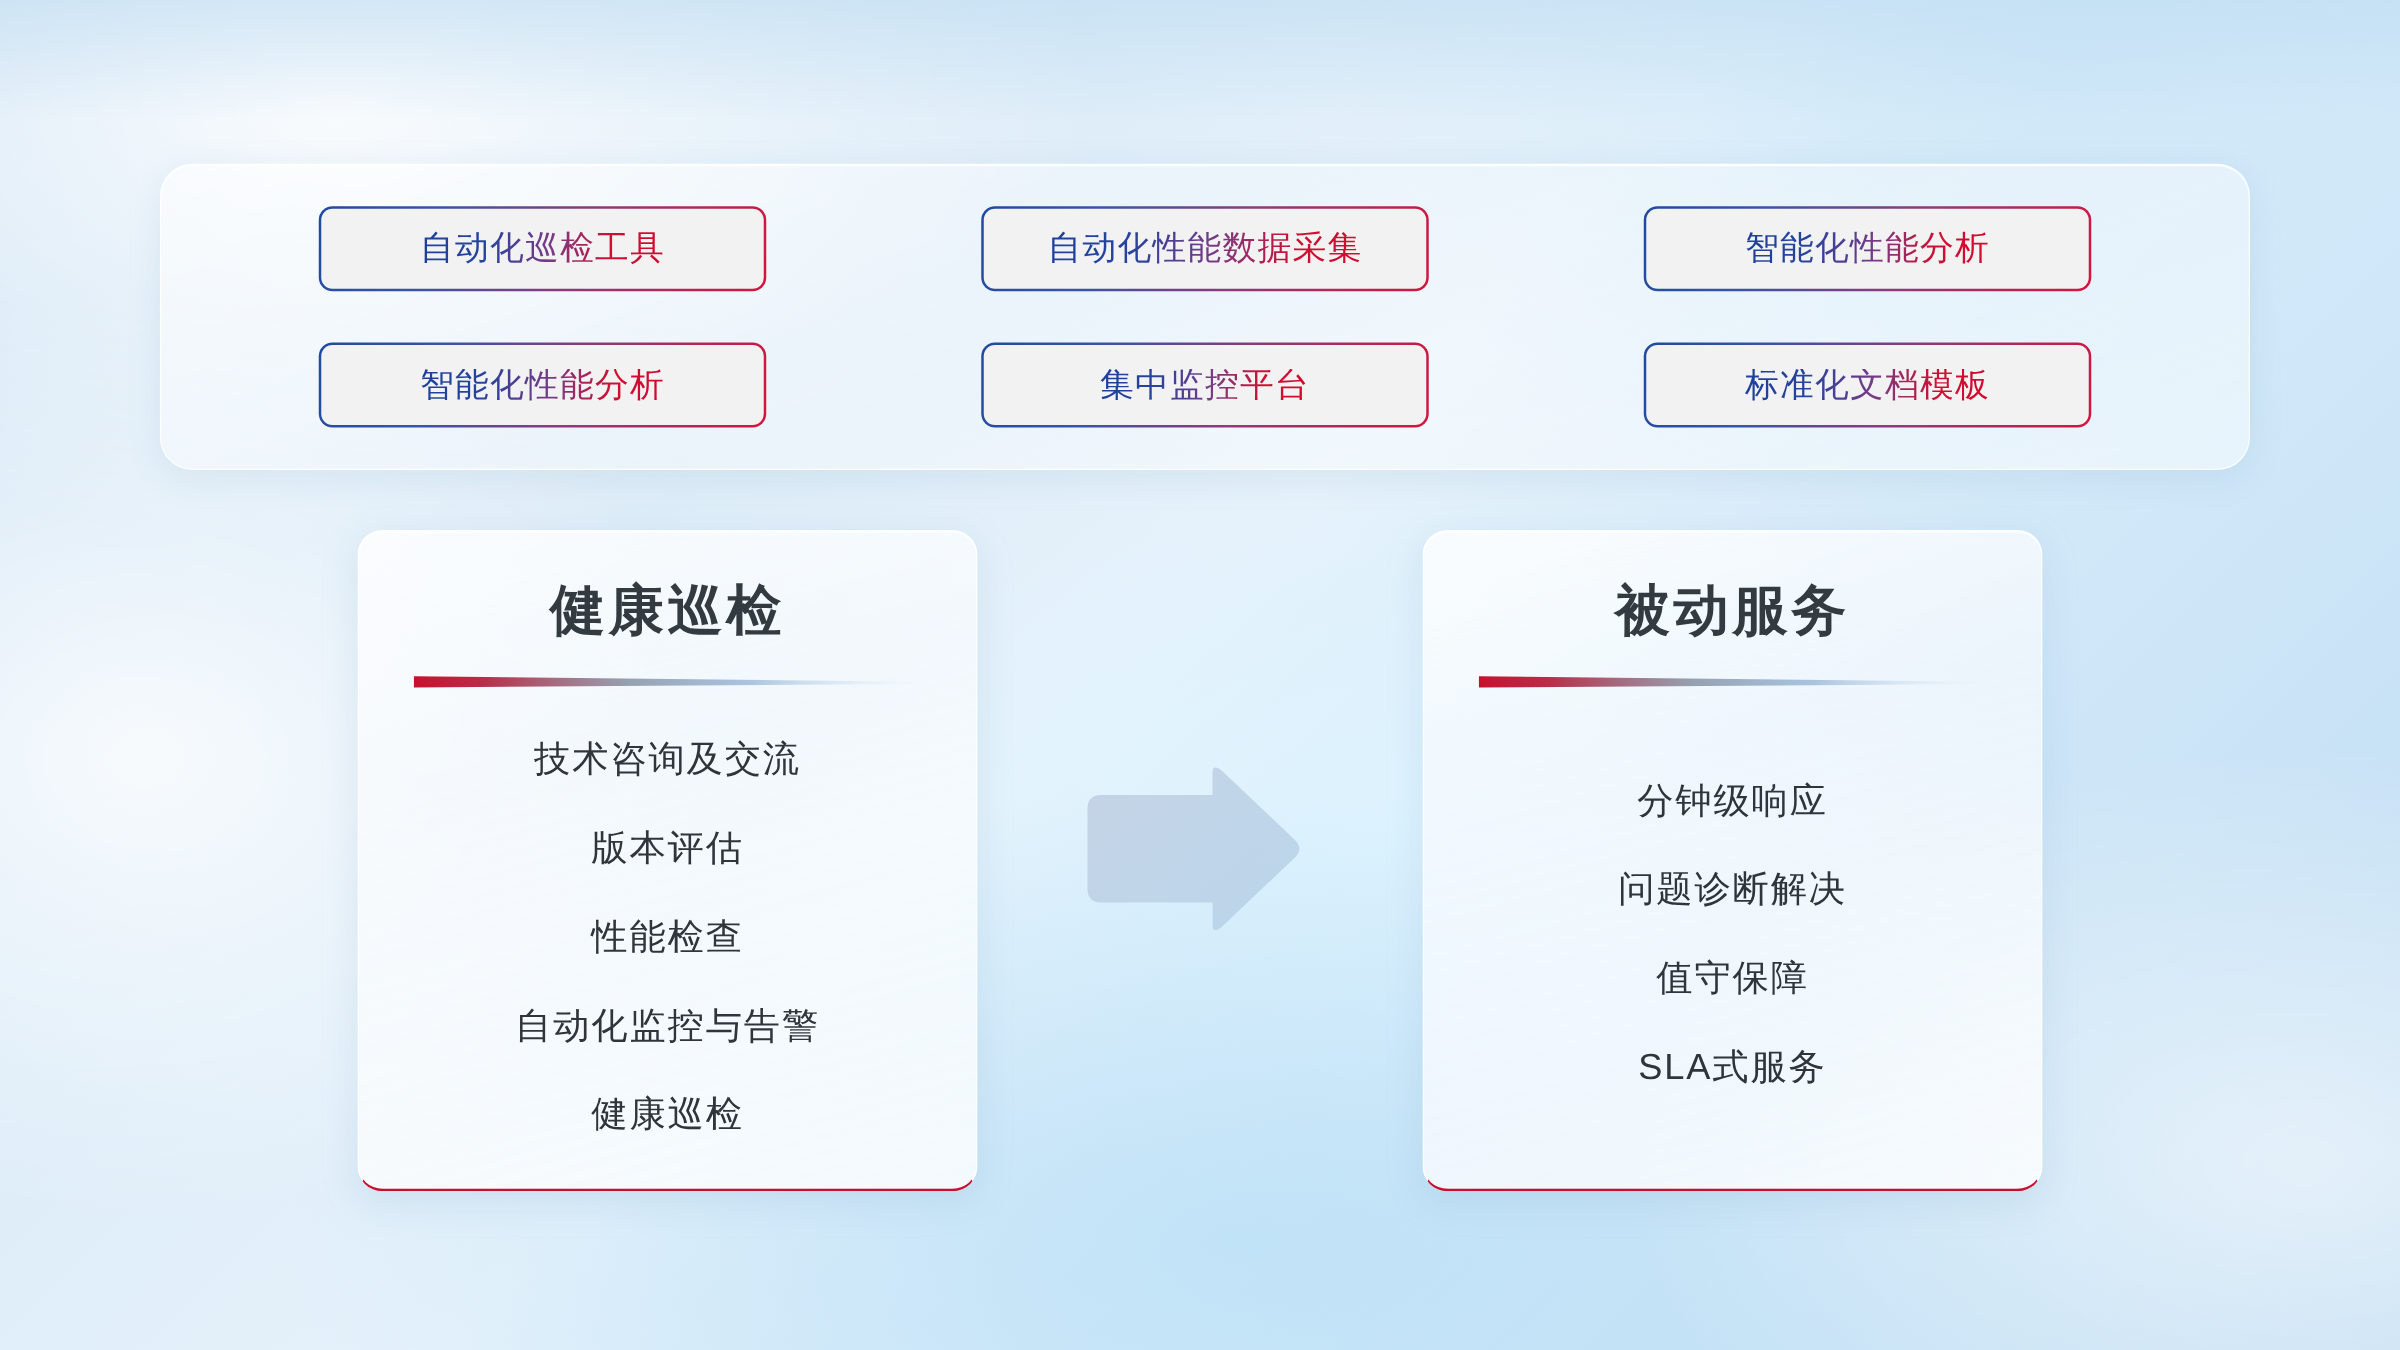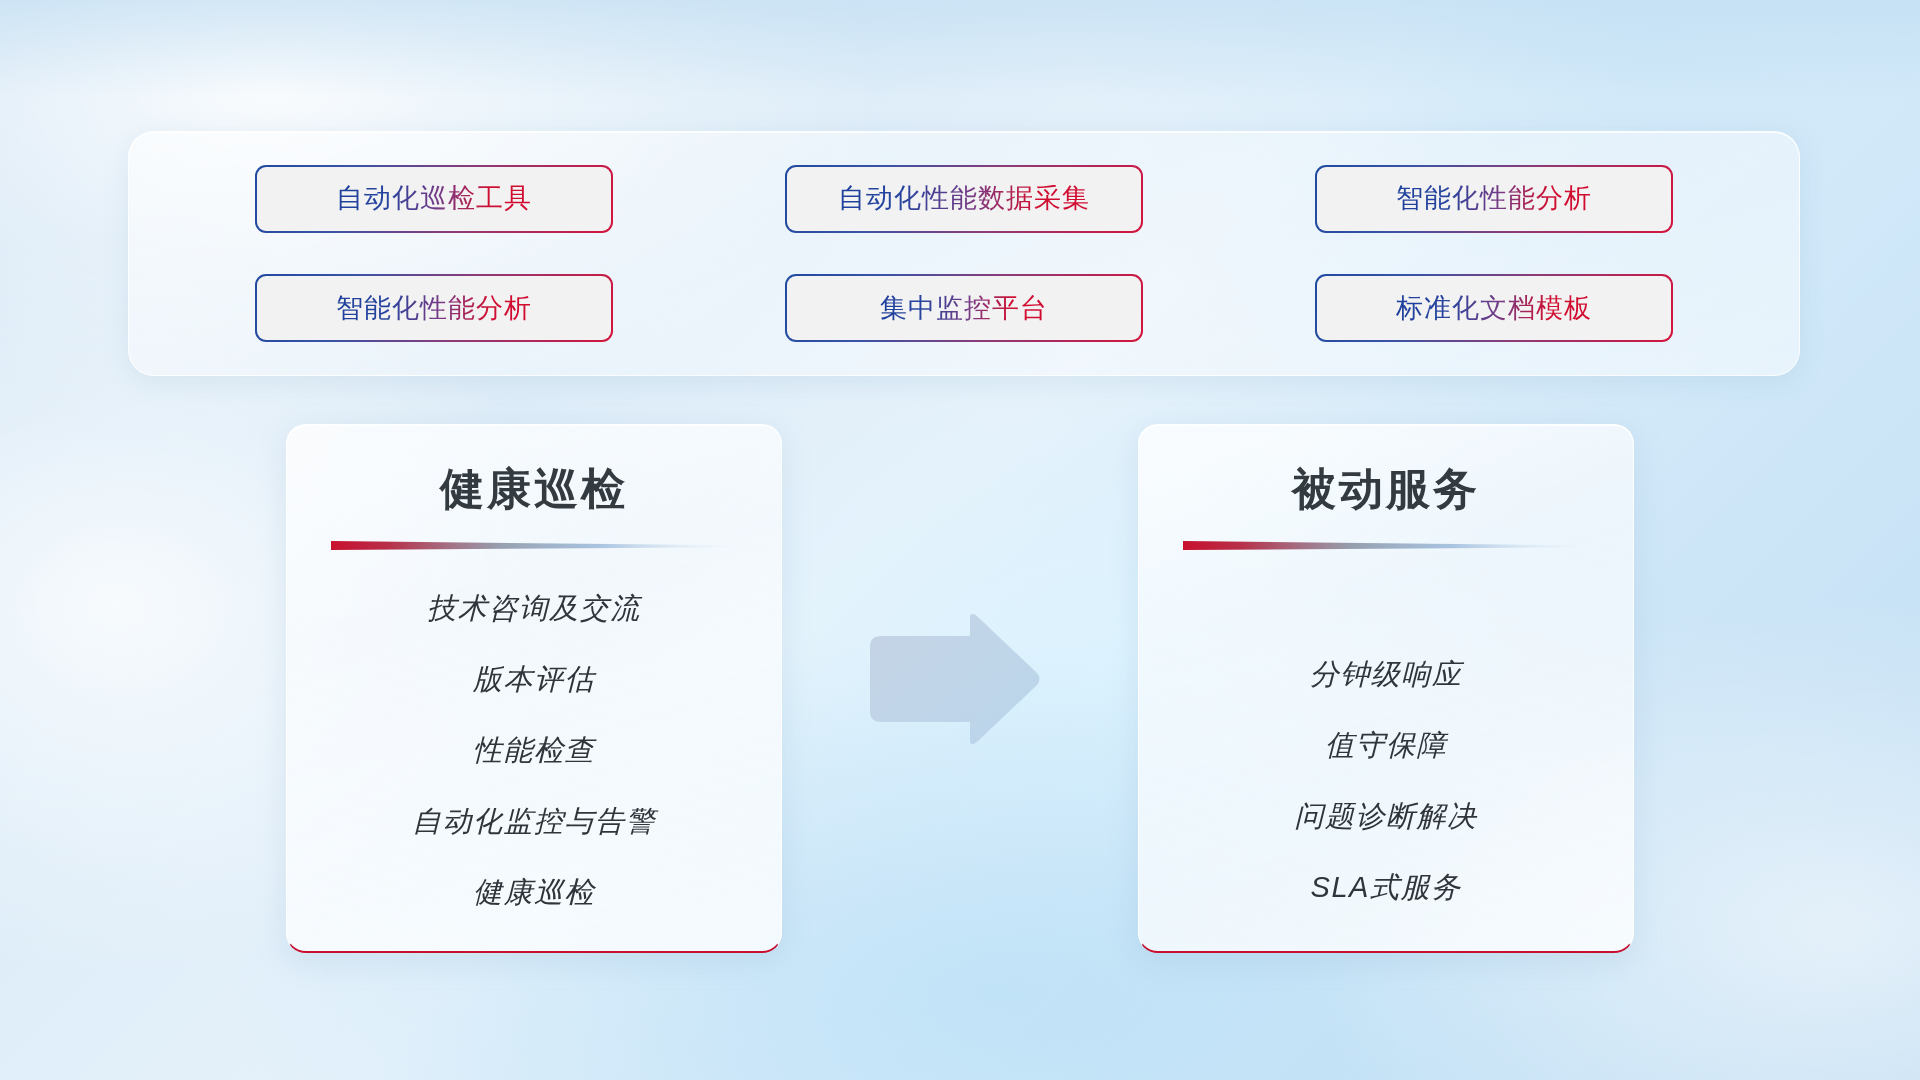--- a/index.html
+++ b/index.html
@@ -114,24 +114,23 @@
     margin:26px 0 8px 0;
     height:12px;
     position:relative;
   }
   .divider svg{ display:block; width:100%; height:100%; }
 
   .card-list{
     flex:1;
     display:flex;
     flex-direction:column;
-    justify-content:flex-end;
+    justify-content:center;
     gap:0;
     padding-top:14px;
-    font-style:italic;
   }
   .card-item{
     text-align:center;
     font-size:29px;
     color:#2f353b;
     letter-spacing:1.5px;
     line-height:1;
     padding:21px 0;
     white-space:nowrap;
   }
@@ -239,17 +238,17 @@
           <stop offset="0.66" stop-color="#7ea3cd" stop-opacity="0.62"></stop>
           <stop offset="0.86" stop-color="#b9d2e8" stop-opacity="0.3"></stop>
           <stop offset="1" stop-color="#d6e6f2" stop-opacity="0"></stop>
         </linearGradient>
       </defs>
       <path d="M0 2 L408 6.4 L408 8.2 L0 11 Z" fill="url(#divg2)"></path>
     </svg>
   </div>
   <div class="card-list" id="list-1">
       <div class="card-item">分钟级响应</div>
+      <div class="card-item">问题诊断解决</div>
       <div class="card-item">值守保障</div>
-      <div class="card-item">问题诊断解决</div>
       <div class="card-item">SLA式服务</div>
     </div>
 </div>
 
 </body></html>

